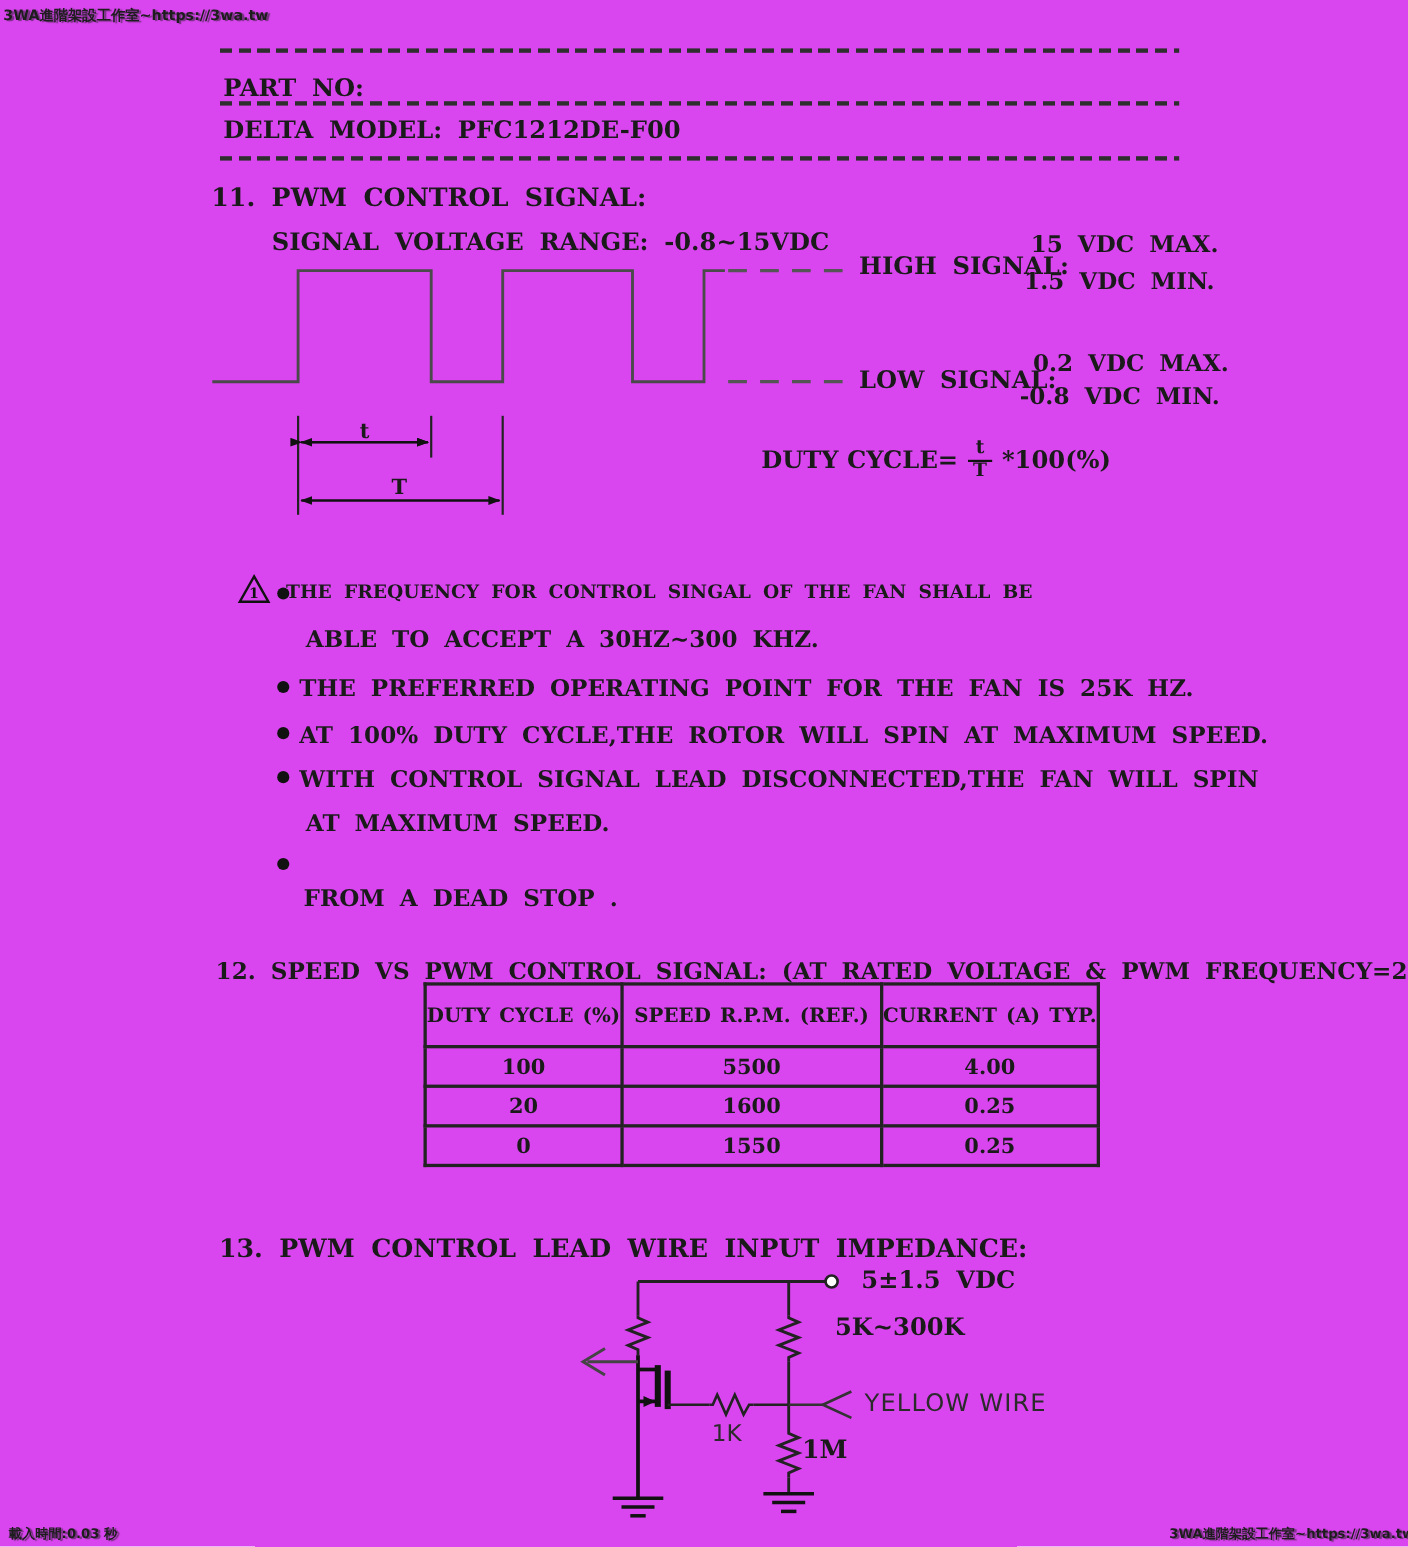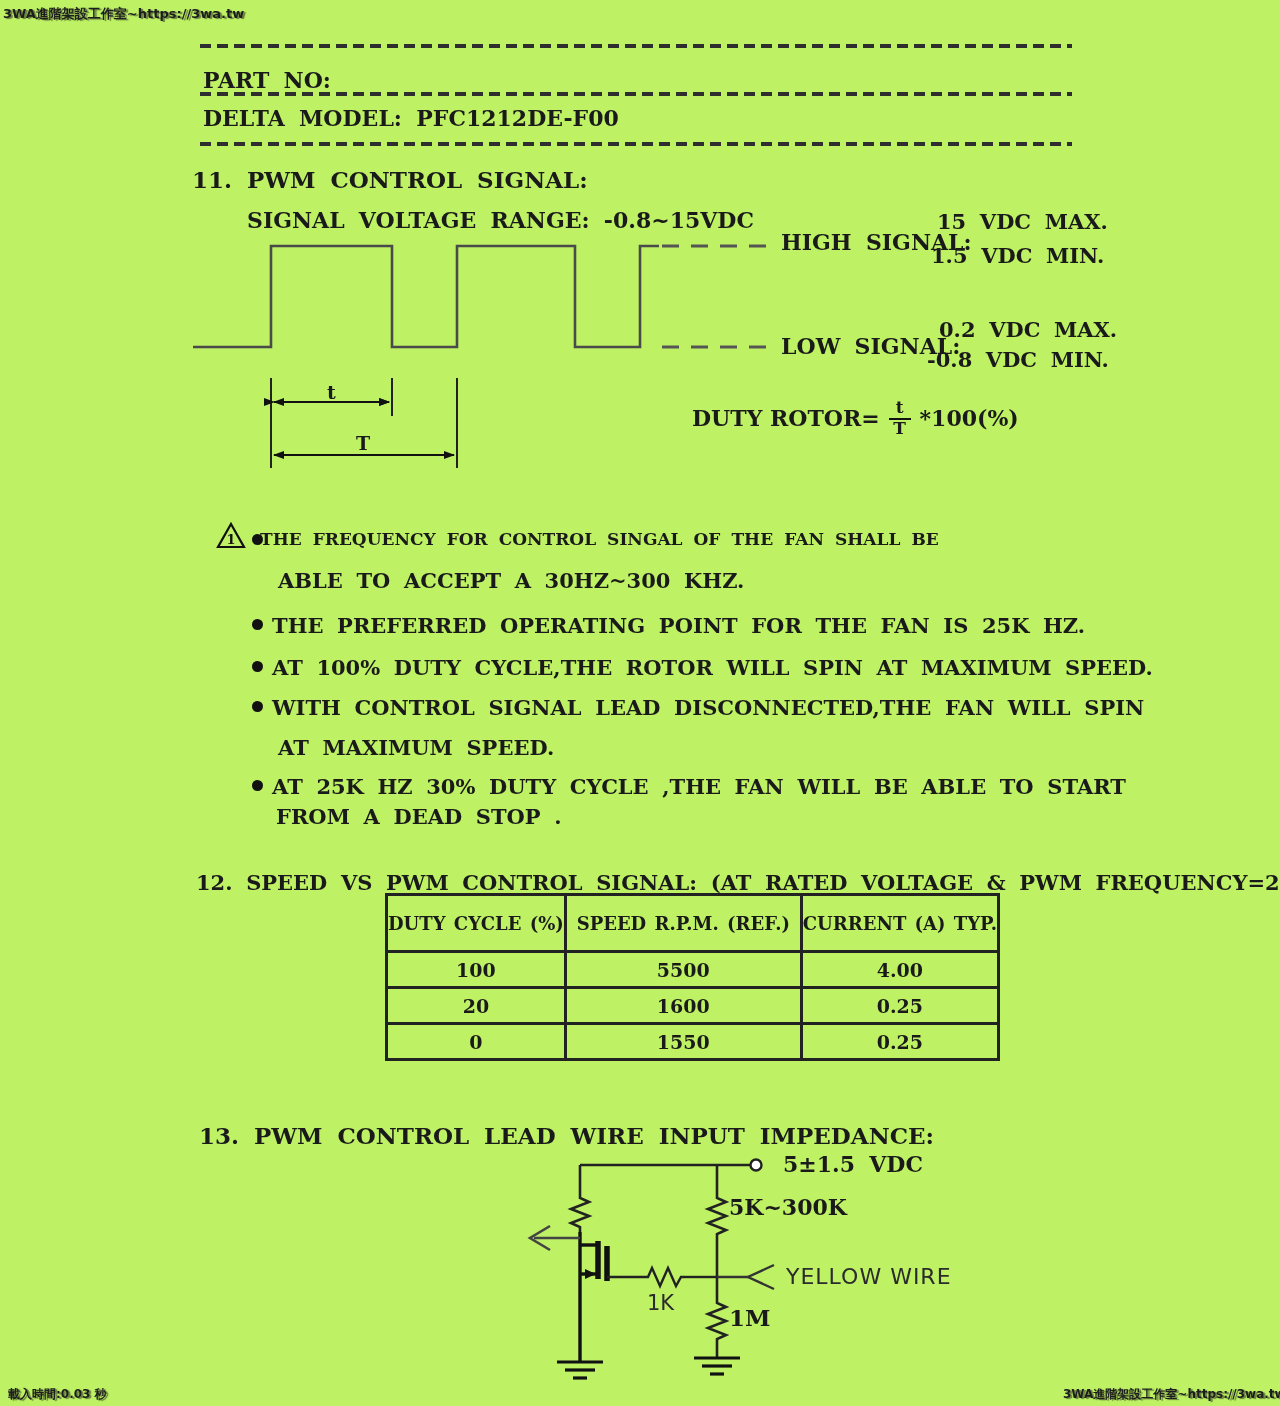--- a/index.html
+++ b/index.html
@@ -1,16 +1,16 @@
 <!DOCTYPE html>
 <html><head>
 <meta charset="utf-8">
 <style>
   html,body{margin:0;padding:0;background:#fff;}
-  .page{position:relative;width:1280px;height:1406px;background:#bef264;overflow:hidden;
+  .page{position:relative;width:1280px;height:1406px;background:#d946ef;overflow:hidden;
         font-family:"DejaVu Serif",serif;color:#1a1a1a;}
   .tw{position:absolute;font-weight:700;white-space:nowrap;word-spacing:0.30em;color:#1a1a1a;}
   .thin{position:absolute;font-family:"DejaVu Sans",sans-serif;font-weight:400;color:#2b2b2b;white-space:nowrap;}
   .rule{position:absolute;height:4px;left:200px;width:872px;
         background:repeating-linear-gradient(90deg,#2e2e2e 0 11px,transparent 11px 17px);}
   .dot{position:absolute;width:11px;height:11px;border-radius:50%;background:#111;}
   .wm{position:absolute;font-family:"DejaVu Sans",sans-serif;font-weight:700;color:#1d1d1d;
       text-shadow:2px 1px 1px rgba(30,30,30,.55);white-space:nowrap;}
   .formula{position:absolute;display:flex;align-items:center;gap:9px;font-weight:700;}
   .frac{display:inline-flex;flex-direction:column;align-items:center;font-size:17px;font-weight:700;line-height:1.05;}
@@ -66,21 +66,21 @@
   <div class="tw" style="left:356px;top:432px;font-size:19px;">T</div>
 
   <div class="tw" style="left:781px;top:229px;font-size:22px;">HIGH SIGNAL:</div>
   <div class="tw" style="left:937px;top:209px;font-size:21px;text-align:right;">15 VDC MAX.</div>
   <div class="tw" style="left:931px;top:243px;font-size:21px;">1.5 VDC MIN.</div>
   <div class="tw" style="left:781px;top:333px;font-size:22px;">LOW SIGNAL:</div>
   <div class="tw" style="left:939px;top:317px;font-size:21px;">0.2 VDC MAX.</div>
   <div class="tw" style="left:927px;top:347px;font-size:21px;">-0.8 VDC MIN.</div>
 
   <div class="formula" style="left:692px;top:399px;font-size:22px;">
-    <span>DUTY ROTOR=</span>
+    <span>DUTY CYCLE=</span>
     <span class="frac">
       <span class="frac-num">t</span>
       <span>T</span>
     </span>
     <span>*100(%)</span>
   </div>
 
   <svg style="left:216px;top:522px;" width="30" height="27" viewBox="0 0 30 27">
     <polygon points="15,2 28,25 2,25" fill="none" stroke="#111" stroke-width="2.2"></polygon>
     <text x="15" y="22" font-size="13" font-family="DejaVu Serif,serif" font-weight="bold" fill="#111" text-anchor="middle">1</text>
@@ -93,21 +93,20 @@
   <div class="tw" style="left:272px;top:613px;font-size:21px;">THE PREFERRED OPERATING POINT FOR THE FAN IS 25K HZ.</div>
 
   <span class="dot" style="left:252px;top:661px;"></span>
   <div class="tw" style="left:272px;top:655px;font-size:21px;">AT 100% DUTY CYCLE,THE ROTOR WILL SPIN AT MAXIMUM SPEED.</div>
 
   <span class="dot" style="left:252px;top:701px;"></span>
   <div class="tw" style="left:272px;top:695px;font-size:21px;">WITH CONTROL SIGNAL LEAD DISCONNECTED,THE FAN WILL SPIN</div>
   <div class="tw" style="left:278px;top:735px;font-size:21px;">AT MAXIMUM SPEED.</div>
 
   <span class="dot" style="left:252px;top:780px;"></span>
-  <div class="tw" style="left:272px;top:774px;font-size:21px;">AT 25K HZ 30% DUTY CYCLE ,THE FAN WILL BE ABLE TO START</div>
   <div class="tw" style="left:276px;top:804px;font-size:21px;">FROM A DEAD STOP .</div>
 
   <div class="tw" style="left:196px;top:870px;font-size:21px;">12. SPEED VS PWM CONTROL SIGNAL: (AT RATED VOLTAGE &amp; PWM FREQUENCY=25KHZ)</div>
 
   <table class="spec-table">
     <colgroup>
         <col style="width:161px">
         <col style="width:236px">
         <col style="width:183px">
       </colgroup>
@@ -180,18 +179,18 @@
       <line x1="573" y1="1378" x2="587" y2="1378"></line>
     </g>
     <g stroke="#111" stroke-width="3.2">
       <line x1="694" y1="1358" x2="740" y2="1358"></line>
       <line x1="702" y1="1366" x2="732" y2="1366"></line>
       <line x1="710" y1="1374" x2="724" y2="1374"></line>
     </g>
   </svg>
 
   <div class="tw" style="left:783px;top:1151px;font-size:22px;">5±1.5 VDC</div>
-  <div class="tw" style="left:729px;top:1194px;font-size:22px;">5K~300K</div>
+  <div class="tw" style="left:759px;top:1194px;font-size:22px;">5K~300K</div>
   <div class="thin" style="left:647px;top:1291px;font-size:21px;">1K</div>
   <div class="thin" style="left:786px;top:1264px;font-size:22px;letter-spacing:1px;">YELLOW WIRE</div>
   <div class="tw" style="left:729px;top:1304px;font-size:23px;">1M</div>
 
 </div>
 
 </body></html>

